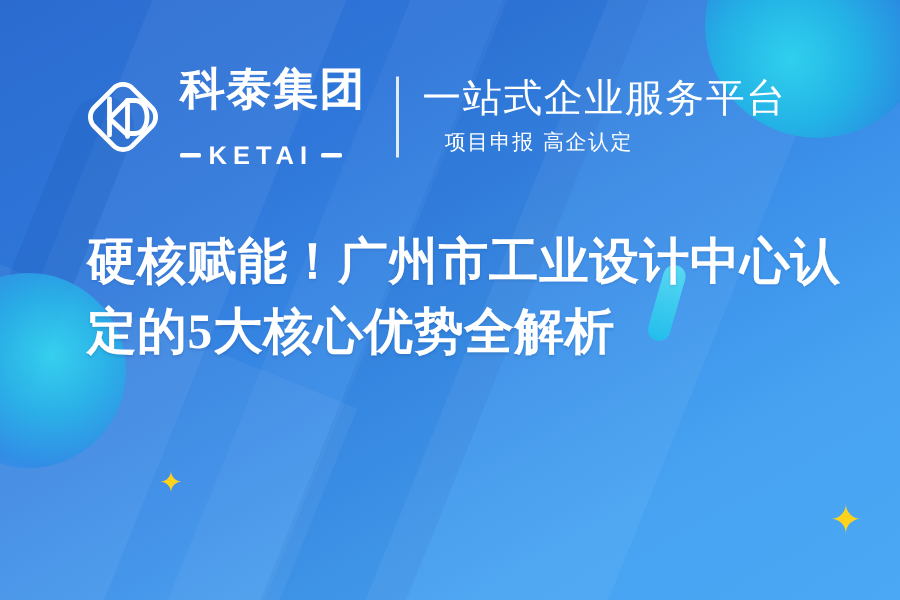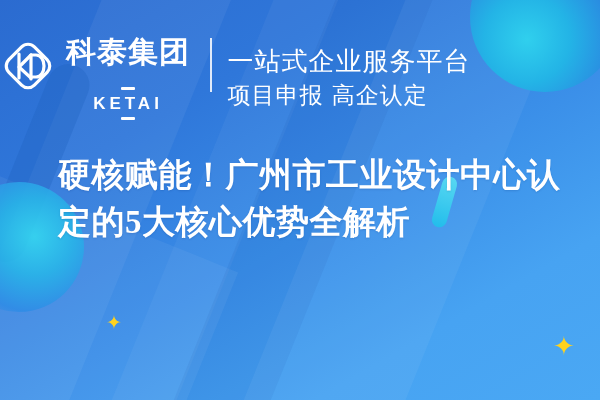--- a/index.html
+++ b/index.html
@@ -89,20 +89,22 @@
   .star.s1 { left: 106px; top: 313px; font-size: 19px; }
   .star.s2 { left: 553px; top: 333px; font-size: 26px; }
 
   
   .header {
     position: absolute;
     left: 0; top: 38px;
     width: 600px;
     height: 80px;
     display: flex;
+    align-items: center;
+    padding-left: 54px;
     box-sizing: border-box;
   }
 
   .logo-mark {
     width: 56px; height: 56px;
     flex: 0 0 auto;
     margin-right: 10px;
   }
   .logo-mark svg { display: block; }
 
@@ -120,21 +122,20 @@
     letter-spacing: 1px;
     line-height: 1.05;
     white-space: nowrap;
     font-family: "DejaVu Sans", "Liberation Sans", sans-serif;
   }
   .logo-en-row {
     display: flex;
     align-items: center;
     gap: 5px;
     margin-top: 20px;
-    flex-direction: column;
   }
   .logo-dash {
     display: block;
     height: 3px;
     width: 14px;
     background: #ffffff;
     border-radius: 1px;
   }
   .logo-en {
     color: #ffffff;
@@ -164,27 +165,28 @@
     color: #ffffff;
     font-size: 26px;
     font-weight: 400;
     letter-spacing: 1px;
     line-height: 1.15;
     white-space: nowrap;
     font-family: "DejaVu Sans", "Liberation Sans", sans-serif;
   }
   .slogan-sub {
     color: #ffffff;
-    font-size: 23px;
+    font-size: 14px;
     font-weight: 400;
     letter-spacing: 1px;
     line-height: 1.2;
     margin-top: 5px;
     white-space: nowrap;
     font-family: "DejaVu Sans", "Liberation Sans", sans-serif;
+    margin-left: 15px;
   }
 
   
   .headline {
     position: absolute;
     left: 58px;
     top: 152px;
     width: 510px;
     color: #ffffff;
     font-size: 33px;

